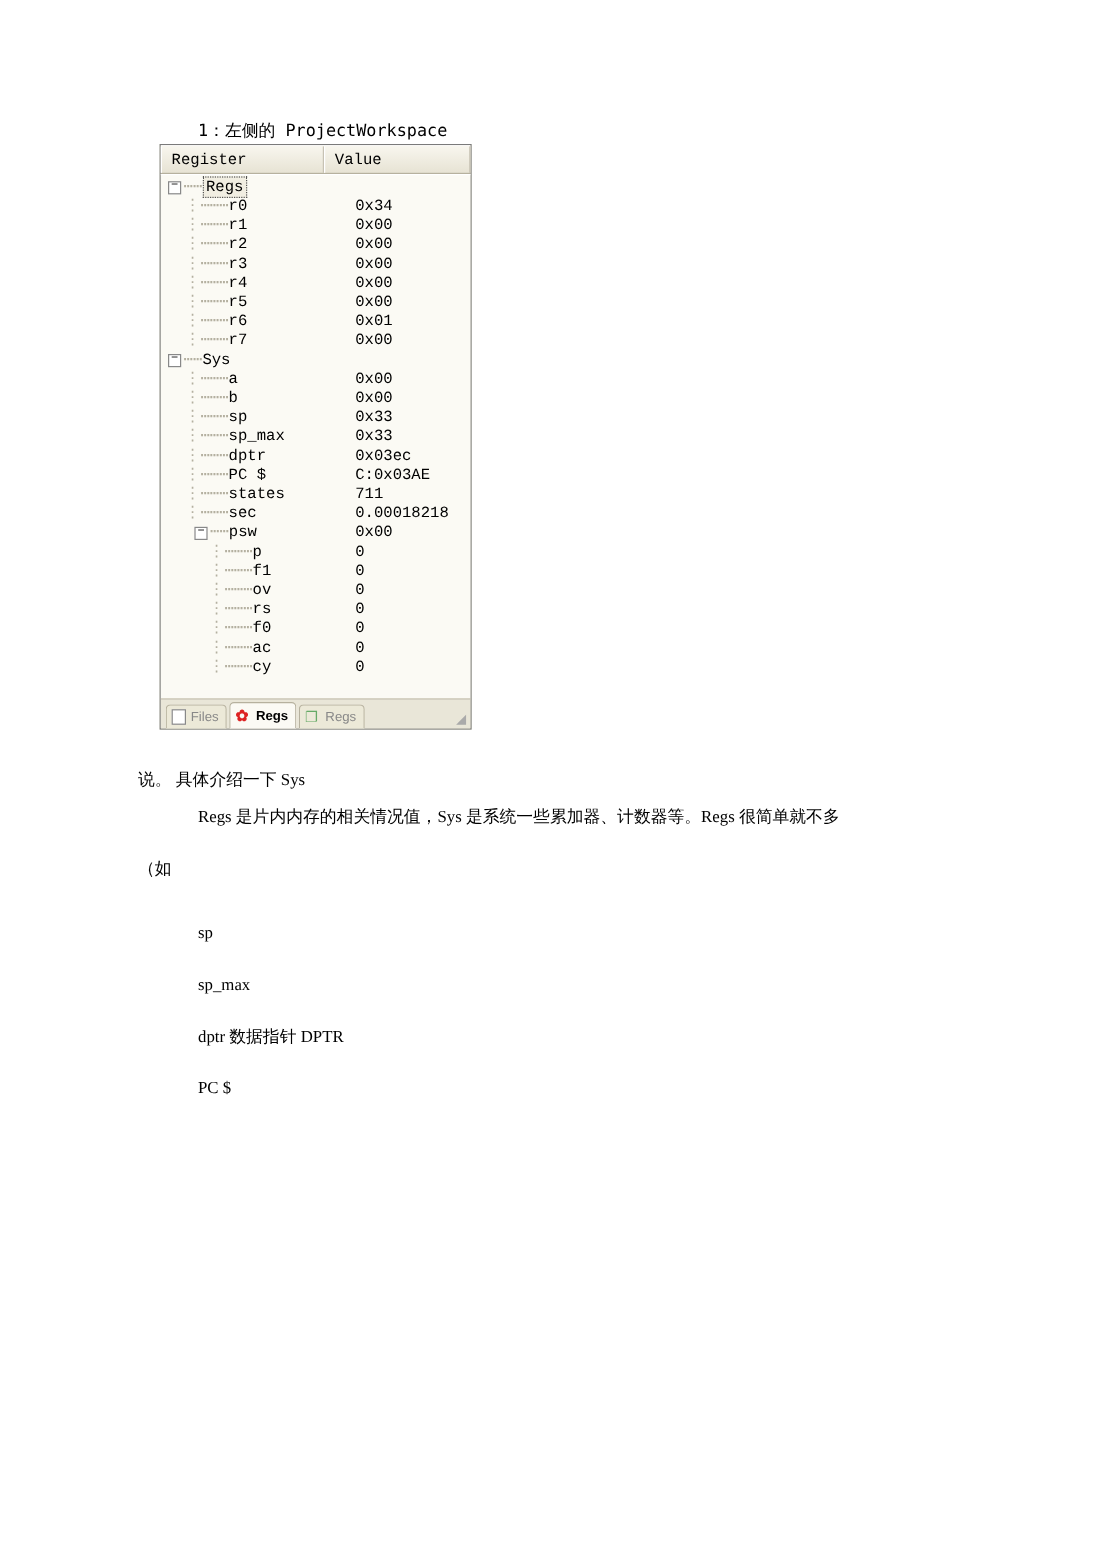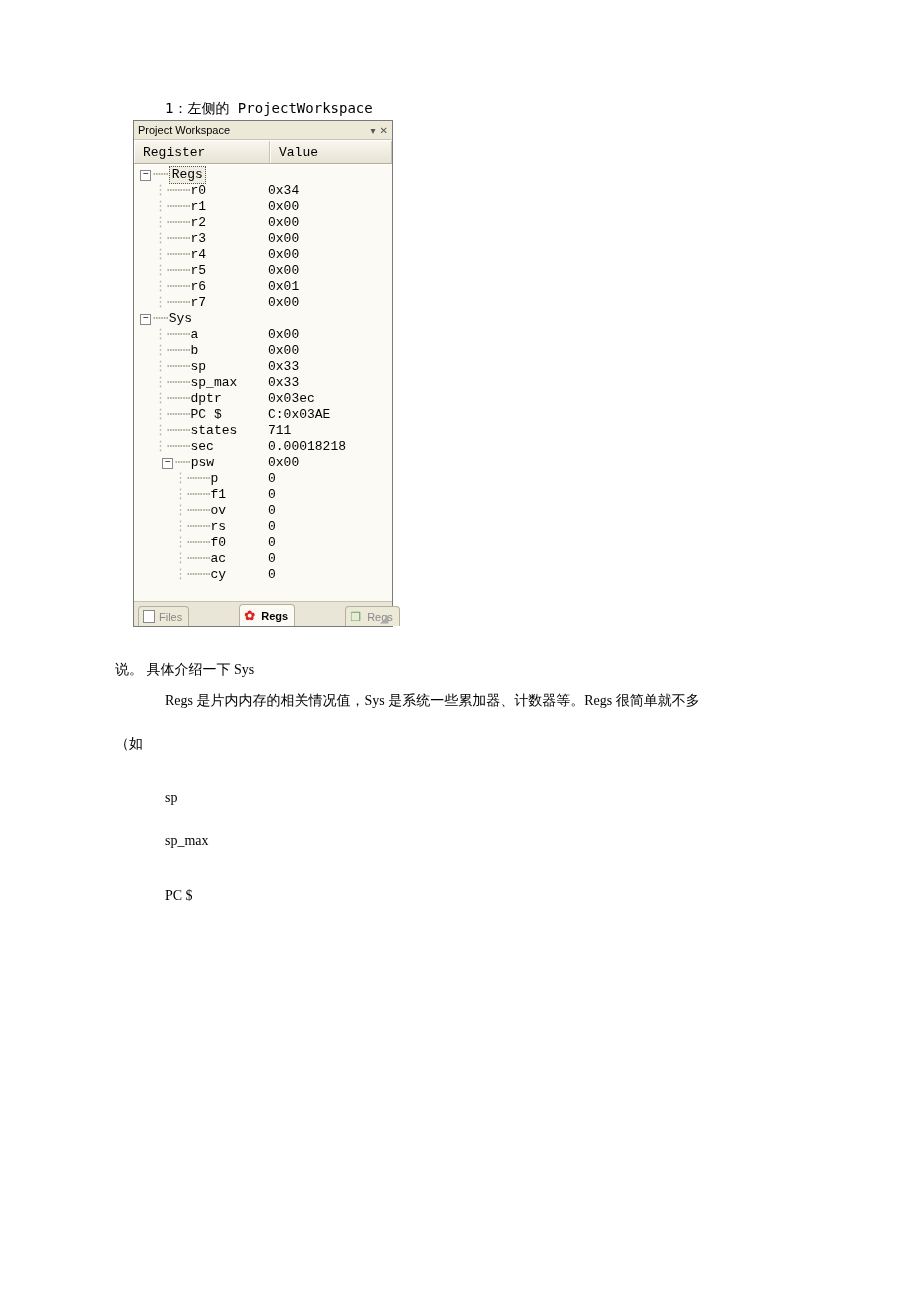--- a/index.html
+++ b/index.html
@@ -81,21 +81,21 @@
   .tree-row {
     display: flex;
     height: 16px;
     align-items: center;
   }
   .reg-col {
     width: 134px;
     display: flex;
     align-items: center;
   }
-  .val-col { flex: 1; }
+  .val-col { flex: 1; margin-left: 28px; }
 
   .ebox {
     width: 9px; height: 9px;
     border: 1px solid #888;
     background: #fff;
     display: inline-flex;
     align-items: center;
     justify-content: center;
     font-size: 10px;
     line-height: 8px;
@@ -120,21 +120,20 @@
   }
 
   .tab-bar {
     height: 24px;
     background: #e9e6d8;
     border-top: 1px solid #c7c2b4;
     display: flex;
     align-items: flex-end;
     padding: 0 4px;
     position: relative;
-    gap: 48px;
   }
   .tab {
     height: 19px;
     display: flex;
     align-items: center;
     padding: 0 6px 0 4px;
     border: 1px solid #b6b19e;
     border-bottom: none;
     border-top-left-radius: 4px;
     border-top-right-radius: 4px;
@@ -184,25 +183,20 @@
 </style>
 </head>
 <body>
 
 <div class="page">
 
   <div class="caption">1：左侧的 ProjectWorkspace</div>
 
   <div class="window">
 
-    <div class="titlebar">
-      <span class="titlebar-text">Project Workspace</span>
-      <span class="titlebar-ctrl">▾</span>
-      <span class="titlebar-ctrl">✕</span>
-    </div>
 
     <div class="header-row">
       <div class="header-cell reg">Register</div>
       <div class="header-cell val">Value</div>
     </div>
 
     <div class="tree-body">
 
       <div class="tree-row">
         <span class="pad pad-w6"></span>
@@ -440,17 +434,18 @@
   <p class="doc flush">说。 具体介绍一下 Sys</p>
   <p class="doc indent">Regs 是片内内存的相关情况值，Sys 是系统一些累加器、计数器等。Regs 很简单就不多</p>
   <div class="spacer"></div>
   <p class="doc flush">（如</p>
   <div class="spacer"></div>
   <div class="spacer"></div>
   <p class="doc indent">sp</p>
   <div class="spacer"></div>
   <p class="doc indent">sp_max</p>
   <div class="spacer"></div>
+  <p class="doc indent">dptr 数据指针 DPTR</p>
   <div class="spacer"></div>
   <p class="doc indent">PC $</p>
   <div class="spacer"></div>
 
 </div>
 
 </body></html>

